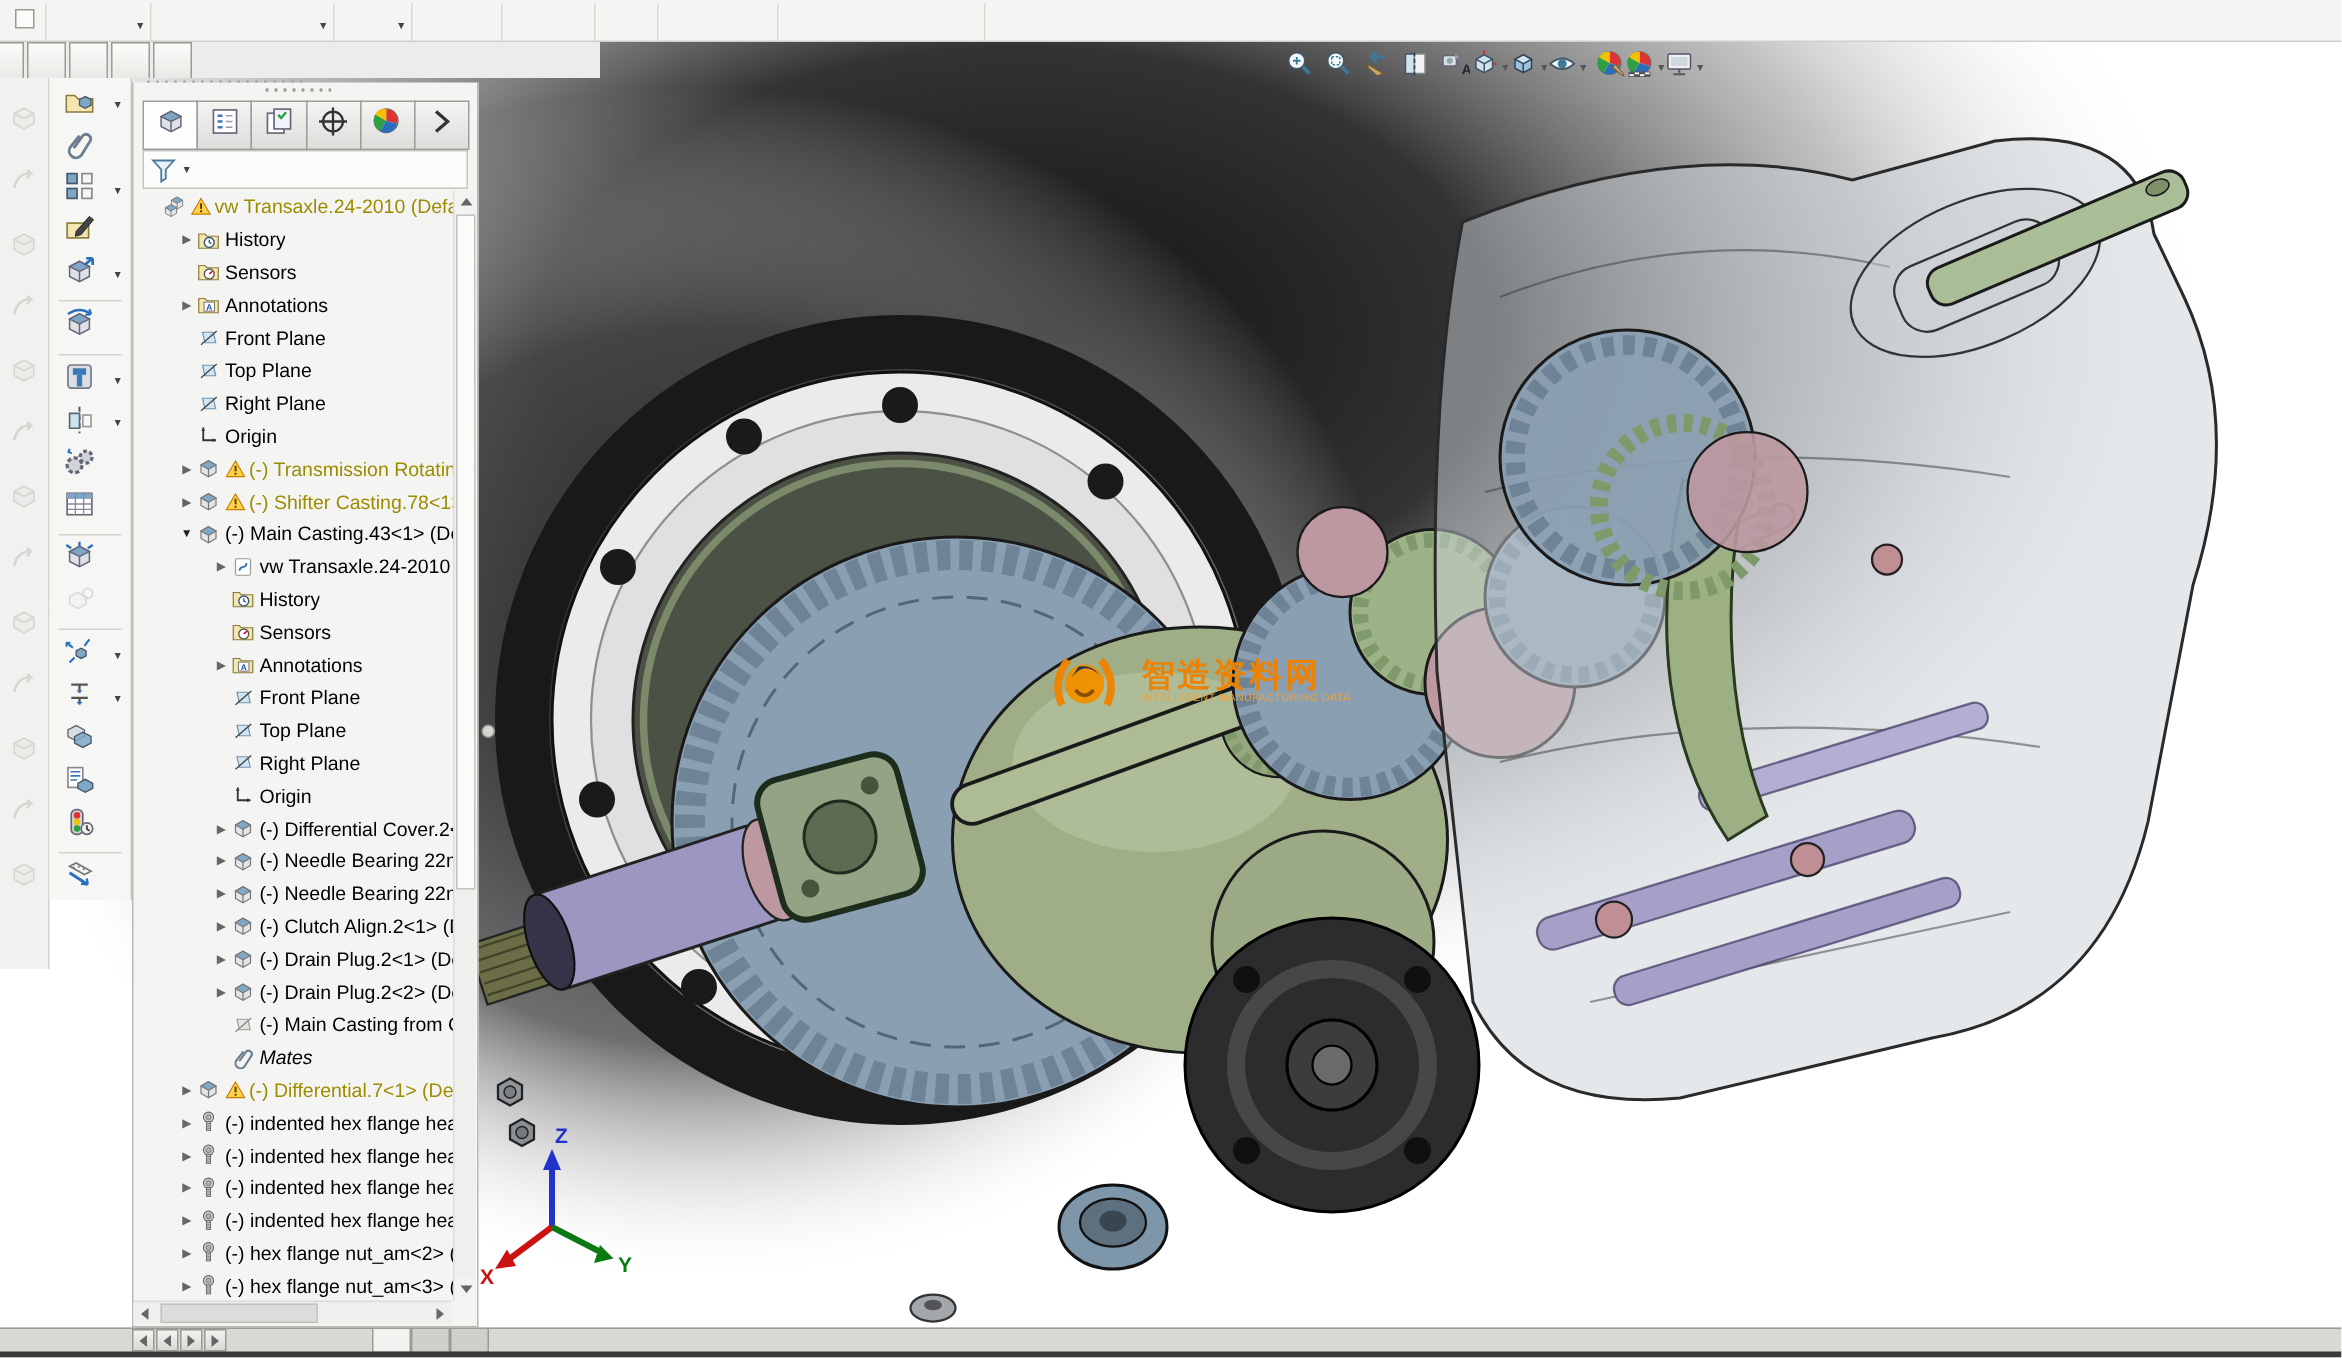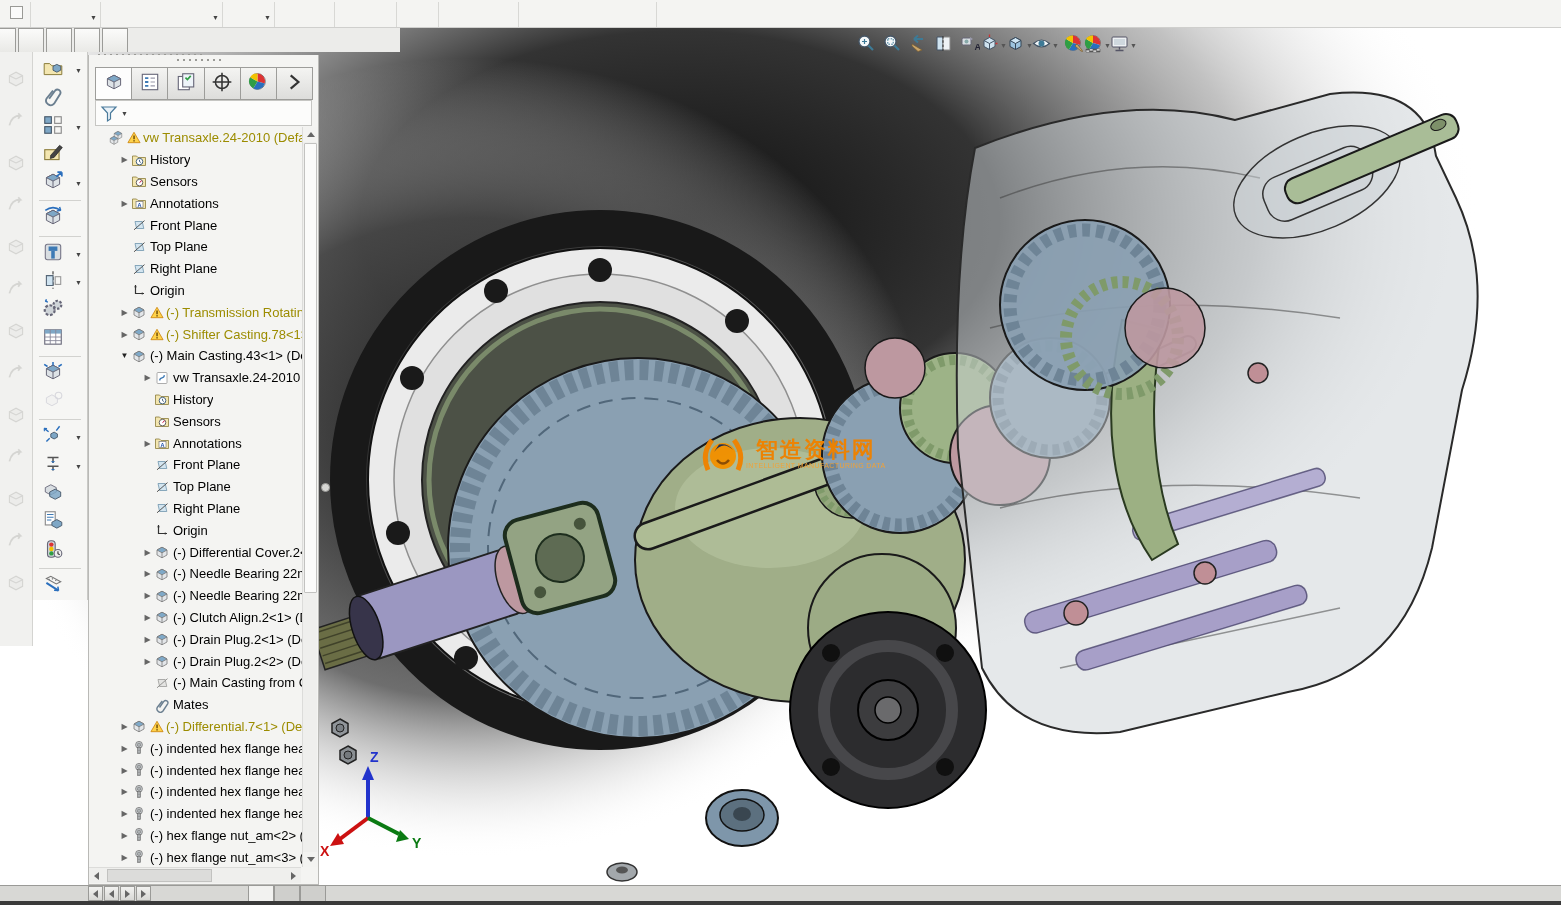--- a/index.html
+++ b/index.html
@@ -71,21 +71,21 @@
   #splitter .grip{position:absolute;left:2px;top:428px;width:9px;height:9px;border-radius:50%;
     background:#d6d6d3;border:1px solid #9a9a97;}
   
   #viewport{position:absolute;left:0;top:28px;width:1561px;height:857px;background:#fff;}
   #headsup{position:absolute;left:852px;top:4px;height:26px;display:flex;align-items:center;z-index:5;}
   #headsup .hbtn{position:relative;width:26px;height:24px;display:flex;align-items:center;justify-content:center;}
   #headsup .hbtn svg{width:21px;height:21px;}
   #headsup .caret{display:none;font-size:7px;color:#555;margin:0 4px 0 0;}
   
   #watermark{position:absolute;left:700px;top:402px;display:flex;align-items:center;z-index:4;opacity:.97;}
-  #wm-text{margin-left:0;text-align:center;}
+  #wm-text{margin-left:15px;}
   #wm-title{font-size:22px;font-weight:bold;color:#ef8200;letter-spacing:2px;line-height:24px;}
   #wm-sub{font-size:7px;color:#f2a235;letter-spacing:.4px;}
   
   #bottombar{position:absolute;left:0;top:885px;width:1561px;height:20px;background:#d8d8d5;
     border-top:1px solid #9a9a97;}
   #bottombar .inner{position:absolute;left:88px;top:0;height:16px;display:flex;align-items:stretch;}
   .navbtn{width:15px;height:15px;border:1px solid #9a9a97;background:linear-gradient(#f2f2f0,#d8d8d5);
     display:flex;align-items:center;justify-content:center;margin-right:1px;}
   .btab{border:1px solid #9a9a97;border-top:none;padding:1px 12px 0 12px;font-size:12.5px;color:#222;
     background:#cfcfcc;white-space:nowrap;}
@@ -939,21 +939,21 @@
         <span class="tlabel">(-) Drain Plug.2&lt;2&gt; (Defau</span>
       </div>
       <div class="trow" style="padding-left: 50px;">
         <span class="tarrow"></span>
         <svg class="ticon">
           <use class="tico" href="#i-pg" xlink:href="#i-pg"></use>
         </svg>
 
         <span class="tlabel">(-) Main Casting from Cati</span>
       </div>
-      <div class="trow" style="padding-left: 50px;">
+      <div class="trow" style="padding-left: 50px; font-style: italic;">
         <span class="tarrow"></span>
         <svg class="ticon">
           <use class="tico" href="#i-cl" xlink:href="#i-cl"></use>
         </svg>
 
         <span class="tlabel">Mates</span>
       </div>
       <div class="trow" style="padding-left: 27px;">
         <span class="tarrow">▶</span>
         <svg class="ticon">

